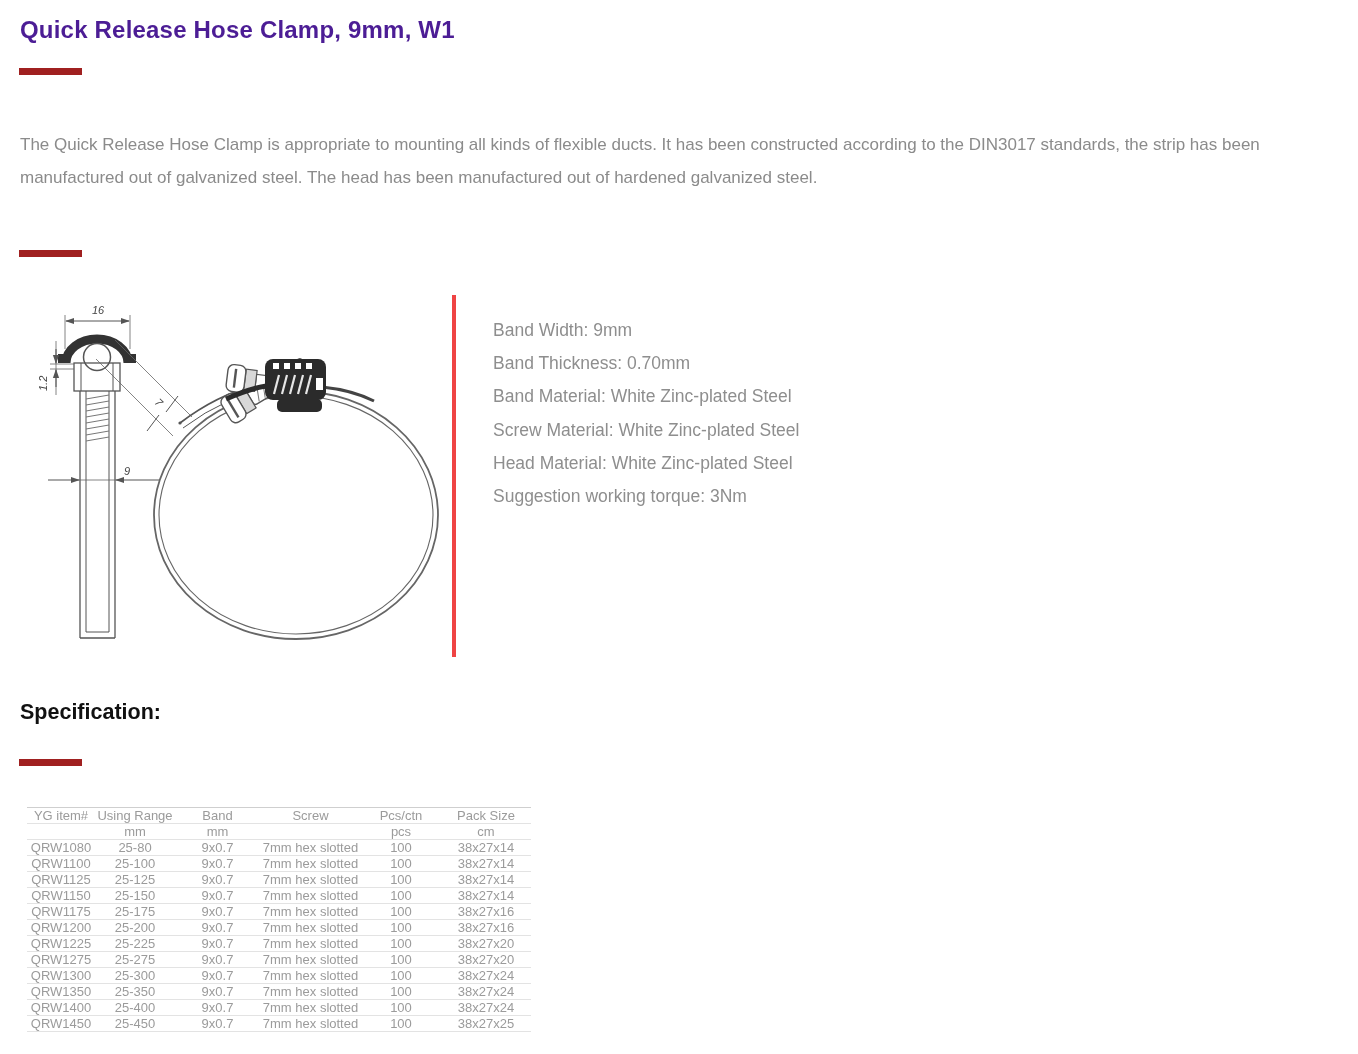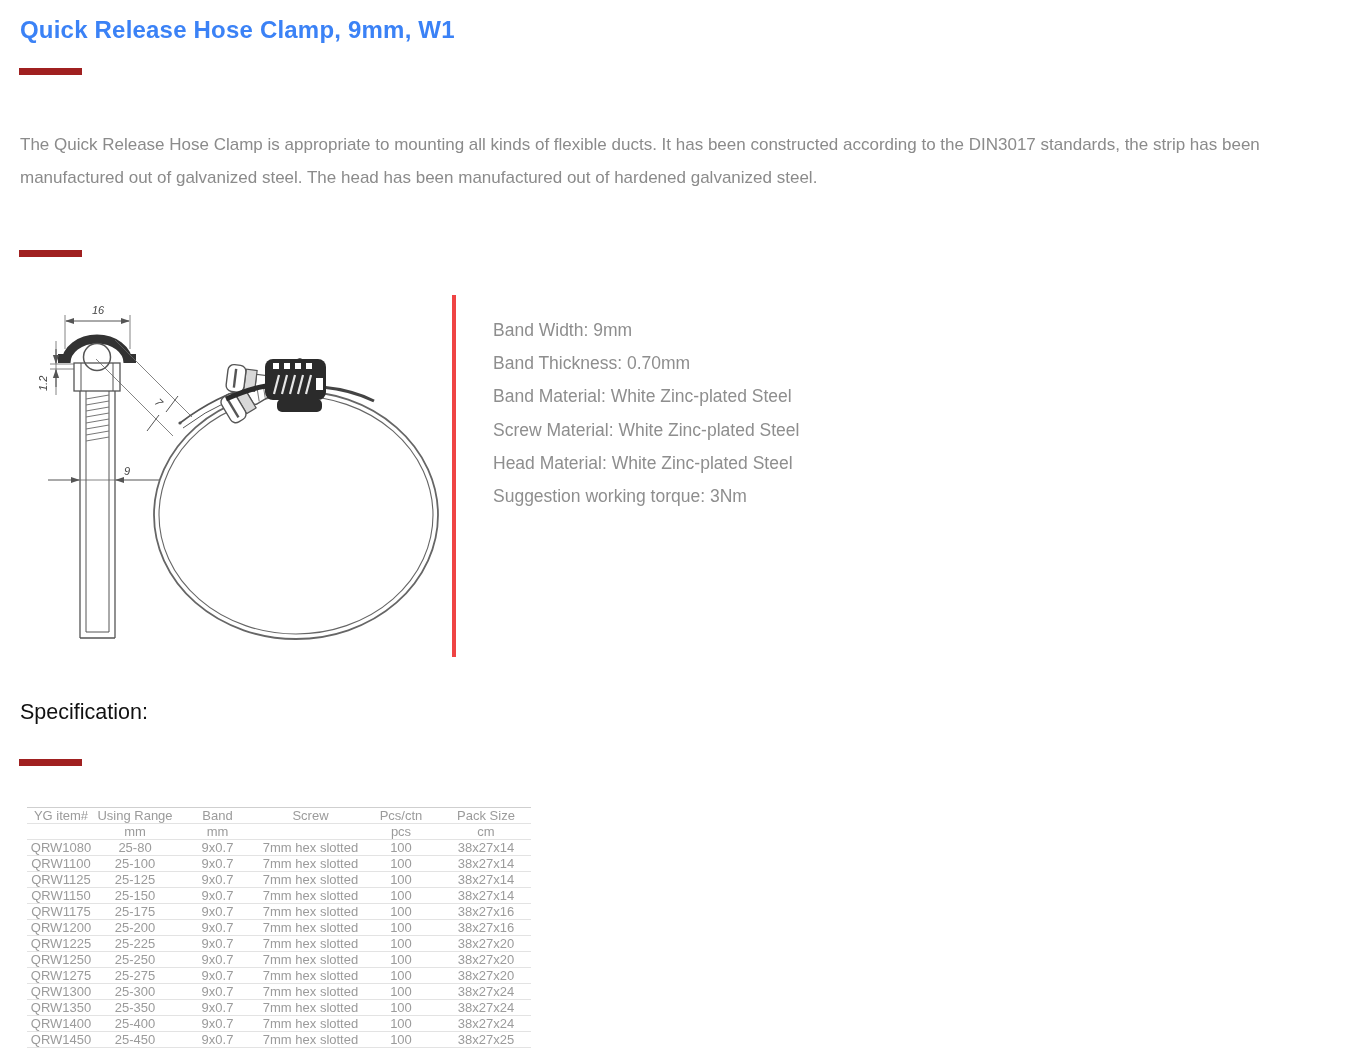--- a/index.html
+++ b/index.html
@@ -8,21 +8,21 @@
     width: 1358px; height: 1054px;
     background: #ffffff;
     font-family: "Liberation Sans", sans-serif;
     position: relative;
     overflow: hidden;
   }
   .page { position: relative; width: 1358px; height: 1054px; }
 
   .page-title {
     position: absolute; left: 20px; top: 16px;
-    font-size: 24px; font-weight: bold; color: #3b82f6;
+    font-size: 24px; font-weight: bold; color: #4c1d95;
     letter-spacing: 0.2px; margin: 0;
   }
   .red-bar {
     position: absolute; left: 19px;
     width: 63px; height: 7px; background: #A02020;
   }
   #bar1 { top: 68px; }
   #bar2 { top: 250px; }
   #bar3 { top: 759px; }
 
@@ -38,21 +38,21 @@
     background: #fff;
   }
 
   .spec-list {
     position: absolute; left: 493px; top: 314px;
     font-size: 17.5px; line-height: 33.2px; color: #8e8e8e;
   }
 
   .section-heading {
     position: absolute; left: 20px; top: 700px;
-    font-size: 21.5px; font-weight: normal; color: #111; margin: 0;
+    font-size: 21.5px; font-weight: bold; color: #111; margin: 0;
   }
 
   table.spec-table {
     position: absolute; left: 27px; top: 807px;
     width: 504px;
     border-collapse: collapse;
     font-size: 13px; color: #9b9b9b;
     border-top: 1px solid #cfcfcf;
   }
   .spec-table th, .spec-table td {
@@ -306,28 +306,20 @@
       </tr>
         <tr>
         <td>QRW1225</td>
         <td>25-225</td>
         <td>9x0.7</td>
         <td>7mm hex slotted</td>
         <td>100</td>
         <td>38x27x20</td>
       </tr>
         <tr>
-        <td>QRW1250</td>
-        <td>25-250</td>
-        <td>9x0.7</td>
-        <td>7mm hex slotted</td>
-        <td>100</td>
-        <td>38x27x20</td>
-      </tr>
-        <tr>
         <td>QRW1275</td>
         <td>25-275</td>
         <td>9x0.7</td>
         <td>7mm hex slotted</td>
         <td>100</td>
         <td>38x27x20</td>
       </tr>
         <tr>
         <td>QRW1300</td>
         <td>25-300</td>

